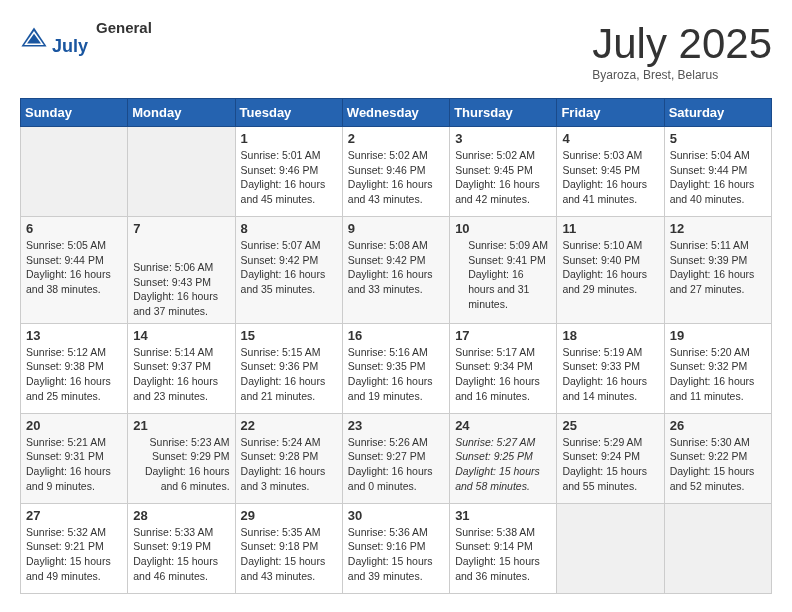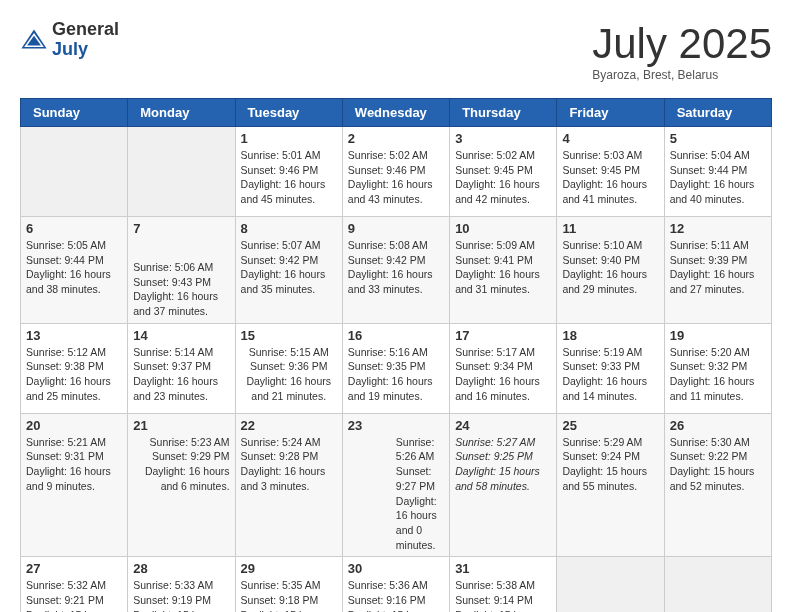--- a/index.html
+++ b/index.html
@@ -20,23 +20,24 @@
       display: flex;
       align-items: center;
       gap: 4px;
     }
     .logo-text {
       display: flex;
       flex-direction: column;
       line-height: 1.1;
     }
     .logo-general {
-      font-size: 18px;
+      font-size: 15px;
       font-weight: bold;
       color: #333;
+      margin-left: 44px;
     }
     .logo-blue {
       font-size: 18px;
       font-weight: bold;
       color: #1a56a0;
     }
     .logo-icon {
       width: 28px;
       height: 28px;
     }
@@ -52,21 +53,21 @@
       color: #555;
     }
     .calendar {
       width: 100%;
       border-collapse: collapse;
       font-size: 11px;
     }
     .calendar thead tr th {
       background-color: #2563b0;
       color: #fff;
-      padding: 6px 12px;
+      padding: 6px 4px;
       text-align: left;
       font-size: 13px;
       font-weight: bold;
       border: 1px solid #1a4a8a;
     }
     .calendar tbody tr td {
       border: 1px solid #ccc;
       vertical-align: top;
       padding: 4px 5px;
       width: 107px;
@@ -181,21 +182,21 @@
 Daylight: 16 hours and 35 minutes.</div>
         </td>
         <td>
           <span class="day-num">9</span>
           <div class="day-info" style="white-space: pre-line;">Sunrise: 5:08 AM
 Sunset: 9:42 PM
 Daylight: 16 hours and 33 minutes.</div>
         </td>
         <td>
           <span class="day-num">10</span>
-          <div class="day-info" style="white-space: pre-line;">Sunrise: 5:09 AM
+          <div class="day-info" style="white-space: pre-line; margin-left: 13px;">Sunrise: 5:09 AM
 Sunset: 9:41 PM
 Daylight: 16 hours and 31 minutes.</div>
         </td>
         <td>
           <span class="day-num">11</span>
           <div class="day-info" style="white-space: pre-line;">Sunrise: 5:10 AM
 Sunset: 9:40 PM
 Daylight: 16 hours and 29 minutes.</div>
         </td>
         <td>
@@ -213,21 +214,21 @@
 Daylight: 16 hours and 25 minutes.</div>
         </td>
         <td>
           <span class="day-num">14</span>
           <div class="day-info" style="white-space: pre-line;">Sunrise: 5:14 AM
 Sunset: 9:37 PM
 Daylight: 16 hours and 23 minutes.</div>
         </td>
         <td>
           <span class="day-num">15</span>
-          <div class="day-info" style="white-space: pre-line; text-align: center;">Sunrise: 5:15 AM
+          <div class="day-info" style="white-space: pre-line;">Sunrise: 5:15 AM
 Sunset: 9:36 PM
 Daylight: 16 hours and 21 minutes.</div>
         </td>
         <td>
           <span class="day-num">16</span>
           <div class="day-info" style="white-space: pre-line;">Sunrise: 5:16 AM
 Sunset: 9:35 PM
 Daylight: 16 hours and 19 minutes.</div>
         </td>
         <td>
@@ -263,21 +264,21 @@
 Daylight: 16 hours and 6 minutes.</div>
         </td>
         <td>
           <span class="day-num">22</span>
           <div class="day-info" style="white-space: pre-line;">Sunrise: 5:24 AM
 Sunset: 9:28 PM
 Daylight: 16 hours and 3 minutes.</div>
         </td>
         <td>
           <span class="day-num">23</span>
-          <div class="day-info" style="white-space: pre-line; margin-left: 48px;">Sunrise: 5:26 AM
+          <div class="day-info" style="white-space: pre-line;">Sunrise: 5:26 AM
 Sunset: 9:27 PM
 Daylight: 16 hours and 0 minutes.</div>
         </td>
         <td>
           <span class="day-num">24</span>
           <div class="day-info" style="white-space: pre-line; font-style: italic;">Sunrise: 5:27 AM
 Sunset: 9:25 PM
 Daylight: 15 hours and 58 minutes.</div>
         </td>
         <td>

